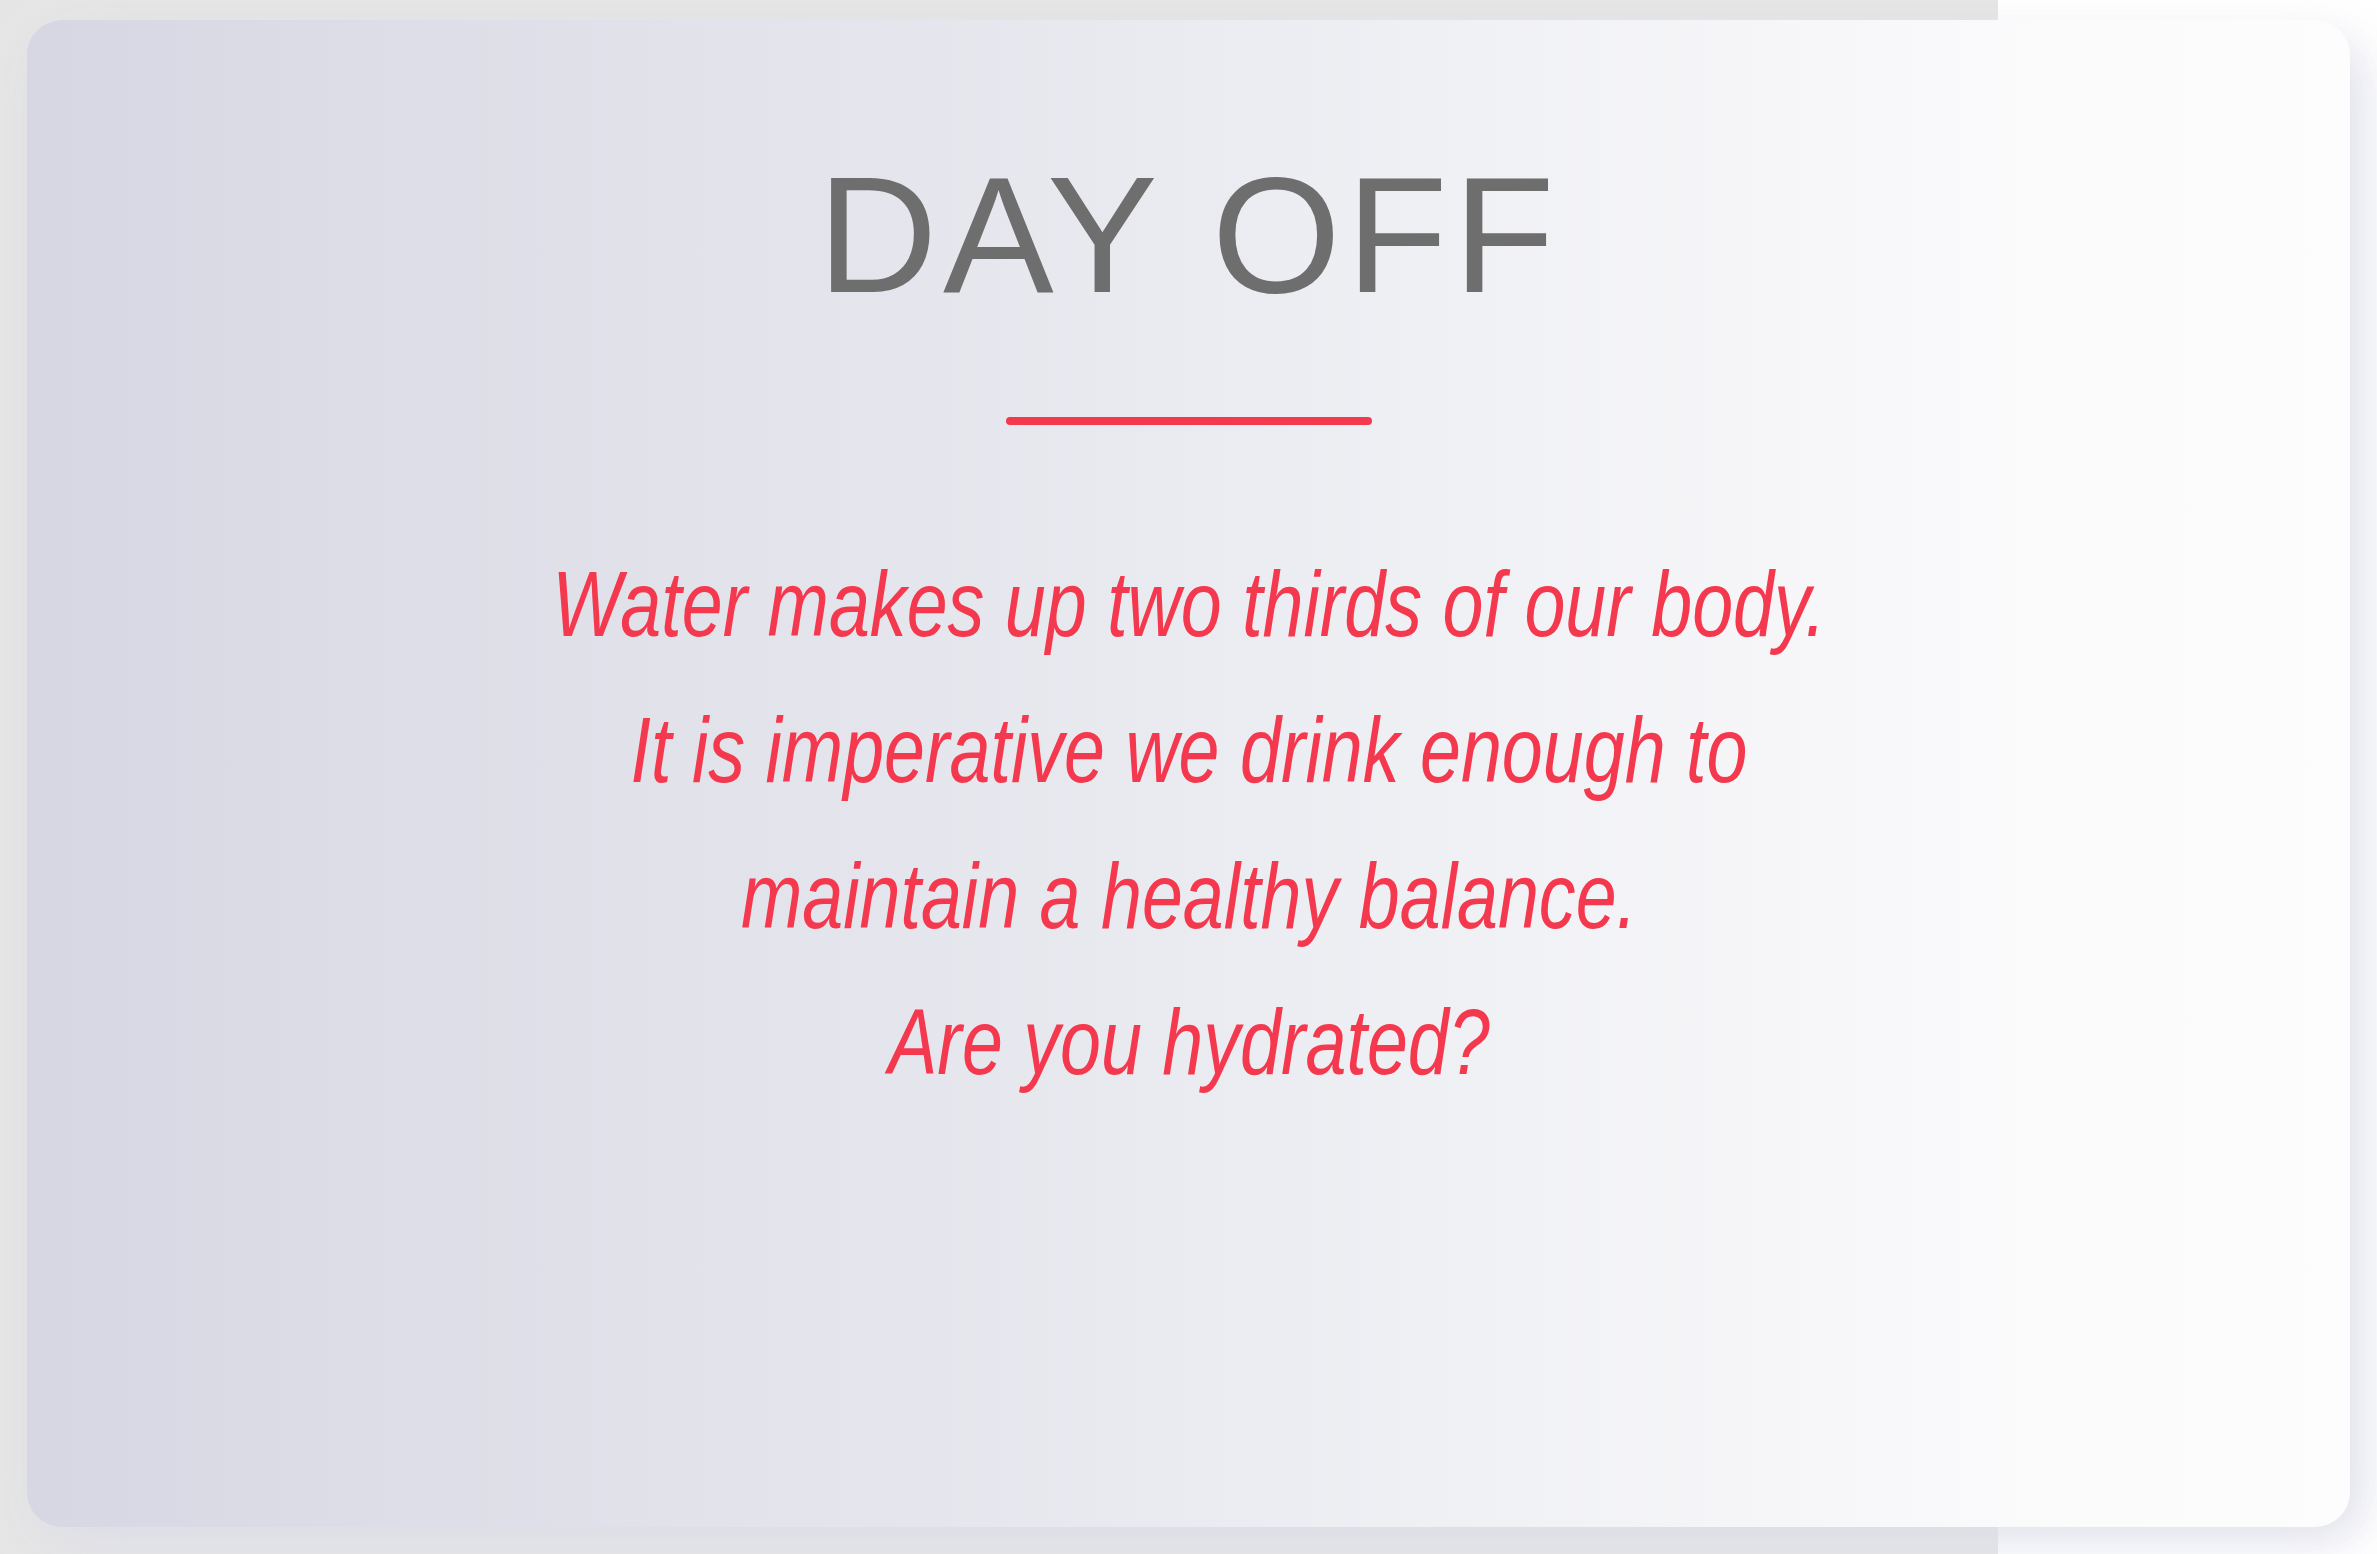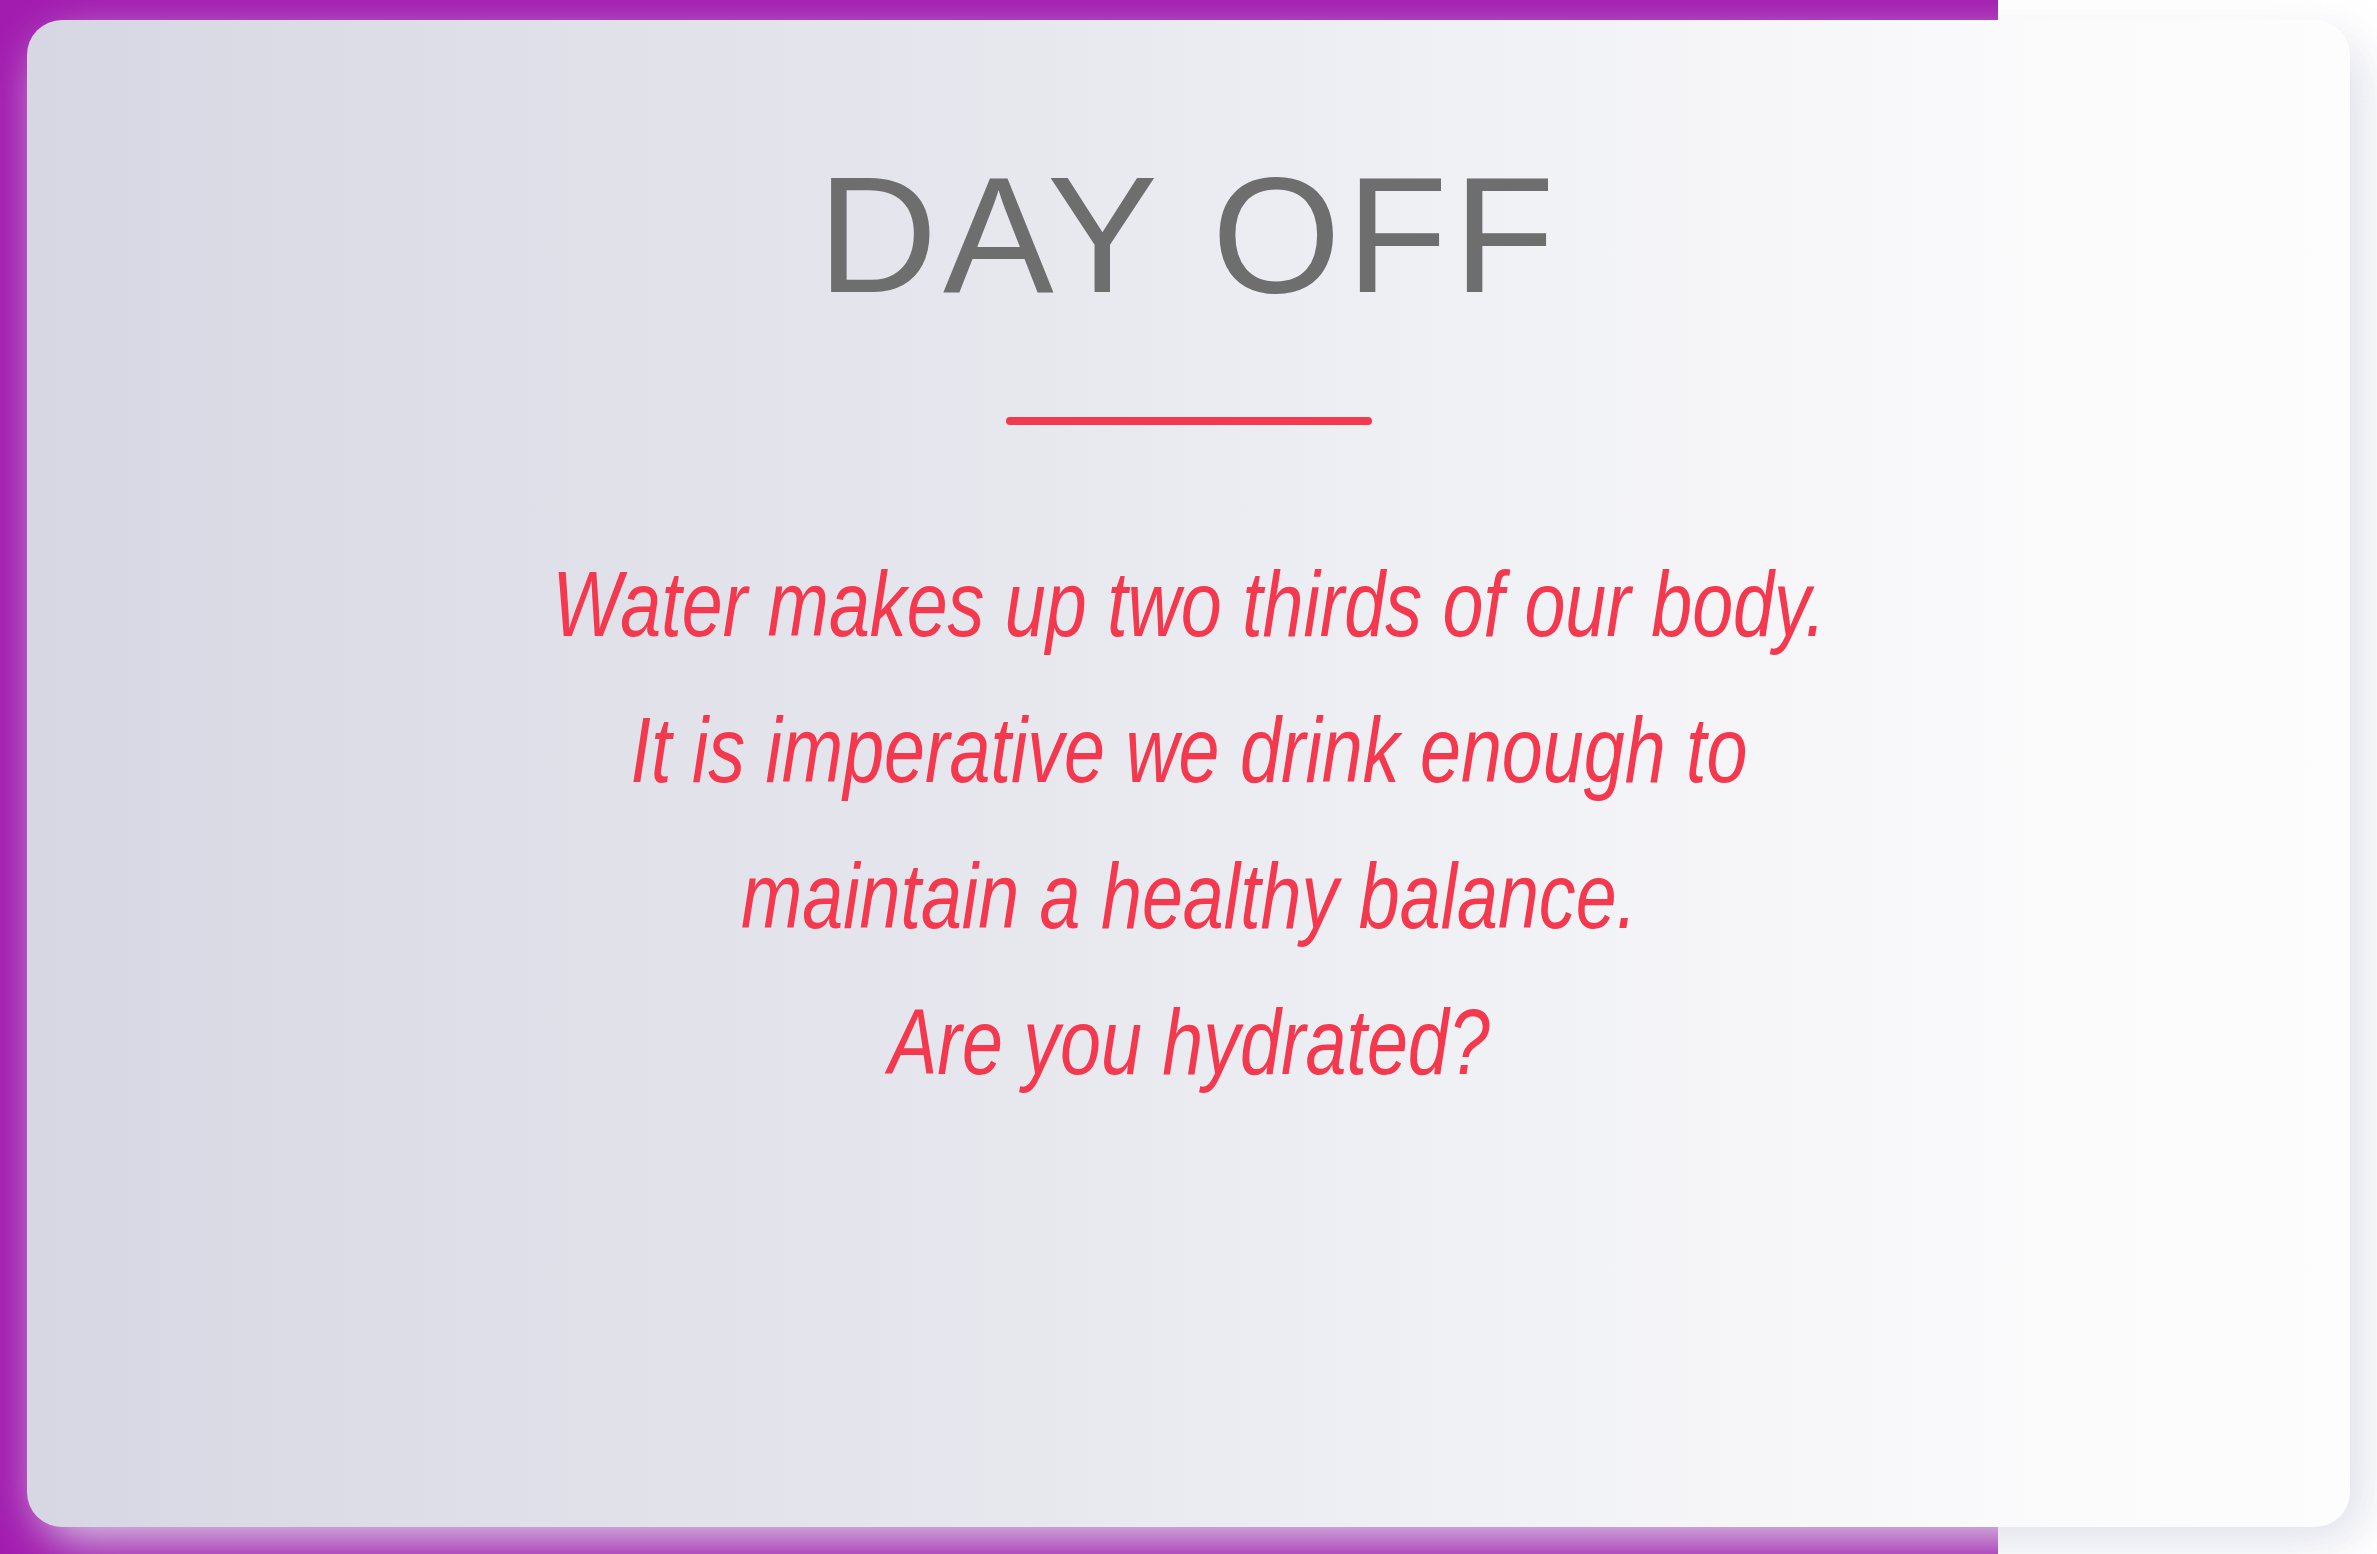--- a/index.html
+++ b/index.html
@@ -13,21 +13,21 @@
     height: 1554px;
     overflow: hidden;
     font-family: "Liberation Sans", sans-serif;
   }
 
   
   #page {
     position: relative;
     width: 1998px;
     height: 1554px;
-    background: #a21caf;
+    background: #e5e5e5;
   }
 
   
   #card-shadow {
     position: absolute;
     left: 40px;
     top: 40px;
     width: 2323px;
     height: 1500px;
     border-radius: 38px;

